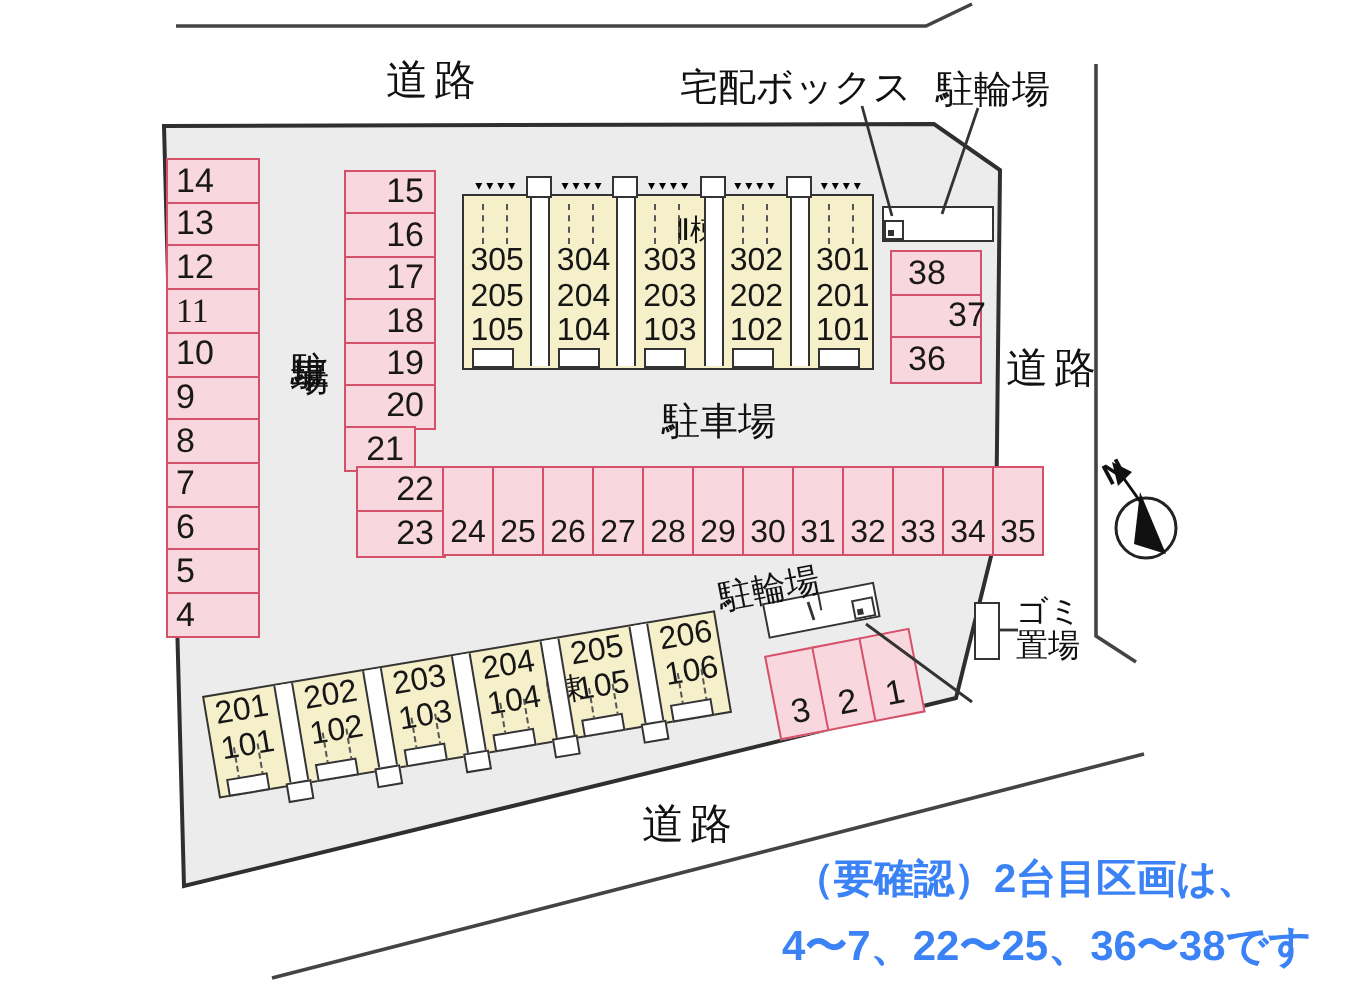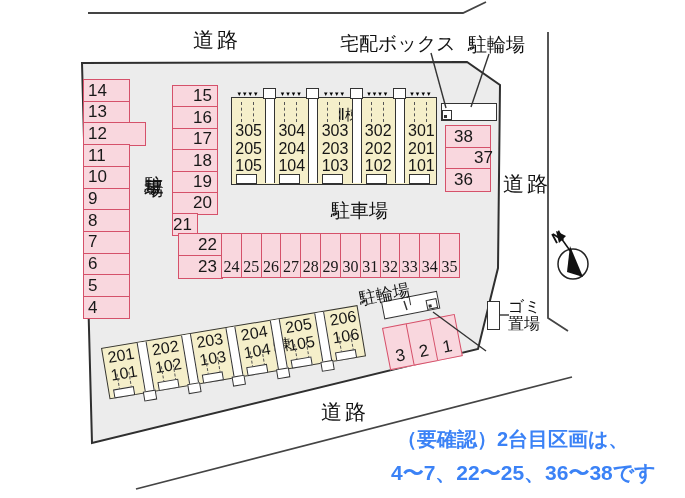--- a/index.html
+++ b/index.html
@@ -50,44 +50,44 @@
       <circle cx="573" cy="264" r="15" fill="#fff" stroke="#222" stroke-width="1.5"></circle>
       <polygon points="570,246 583,277 567,272" fill="#111"></polygon>
       <line x1="571" y1="252" x2="561" y2="238" stroke="#111" stroke-width="1.5"></line>
       <polygon points="556,231 566,236 559,243" fill="#111"></polygon>
     </g>
   </svg>
 
   <div id="cells" class="grp">
       <div class="cell padl" style="left: 83px; top: 79px; width: 47px; height: 23.2px;">14</div>
       <div class="cell padl" style="left: 83px; top: 100.7px; width: 47px; height: 23.2px;">13</div>
-      <div class="cell padl" style="left: 83px; top: 122.4px; width: 63px; height: 23.2px; text-align: center;">12</div>
-      <div class="cell padl" style="left: 83px; top: 144.1px; width: 47px; height: 23px;">11</div>
+      <div class="cell padl" style="left: 83px; top: 122.4px; width: 47px; height: 23.2px; text-align: center;">12</div>
+      <div class="cell padl" style="left: 83px; top: 144.1px; width: 47px; height: 23px; font-family: Liberation Serif, serif;">11</div>
       <div class="cell padl" style="left: 83px; top: 165.8px; width: 47px; height: 23.2px;">10</div>
       <div class="cell padl" style="left: 83px; top: 187.5px; width: 47px; height: 23.2px;">9</div>
       <div class="cell padl" style="left: 83px; top: 209.2px; width: 47px; height: 23.2px;">8</div>
       <div class="cell padl" style="left: 83px; top: 230.9px; width: 47px; height: 23.2px;">7</div>
       <div class="cell padl" style="left: 83px; top: 252.6px; width: 47px; height: 23.2px;">6</div>
       <div class="cell padl" style="left: 83px; top: 274.3px; width: 47px; height: 23.2px;">5</div>
       <div class="cell padl" style="left: 83px; top: 296px; width: 47px; height: 23.2px;">4</div>
       <div class="cell padr" style="left: 172px; top: 85px; width: 46px; height: 22.9px;">15</div>
       <div class="cell padr" style="left: 172px; top: 106.4px; width: 46px; height: 22.9px;">16</div>
       <div class="cell padr" style="left: 172px; top: 127.8px; width: 46px; height: 22.9px;">17</div>
       <div class="cell padr" style="left: 172px; top: 149.2px; width: 46px; height: 22.9px;">18</div>
       <div class="cell padr" style="left: 172px; top: 170.6px; width: 46px; height: 22.9px;">19</div>
       <div class="cell padr" style="left: 172px; top: 192px; width: 46px; height: 22.9px;">20</div>
-      <div class="cell padr" style="left: 172px; top: 213.4px; width: 26px; height: 22.9px; text-align: right;">21</div>
+      <div class="cell padr" style="left: 172px; top: 213.4px; width: 36px; height: 22.9px; text-align: right;">21</div>
       <div class="cell padr" style="left: 178px; top: 233px; width: 45px; height: 23.8px;">22</div>
       <div class="cell padr" style="left: 178px; top: 255.3px; width: 45px; height: 23.8px;">23</div>
       <div class="cell padl7" style="left: 445px; top: 125px; width: 46px; height: 23.2px; text-align: center;">38</div>
       <div class="cell padl7" style="left: 445px; top: 146.7px; width: 46px; height: 23.2px; padding-left: 28px;">37</div>
       <div class="cell padl7" style="left: 445px; top: 168.4px; width: 46px; height: 23.2px;">36</div>
     </div>
 
-  <div id="rowbottom" class="rowbox" style="left:221px;top:233px;width:239px;height:44.5px;font-family:Liberation Serif, serif;">
+  <div id="rowbottom" class="rowbox" style="left:221px;top:233px;width:301px;height:44.5px;">
       <div class="rcell" style="position: relative;">24</div>
       <div class="rcell" style="position: relative;">25</div>
       <div class="rcell" style="position: relative;">26</div>
       <div class="rcell" style="position: relative;">27</div>
       <div class="rcell" style="position: relative;">28</div>
       <div class="rcell" style="position: relative;">29</div>
       <div class="rcell" style="position: relative;">30</div>
       <div class="rcell" style="position: relative;">31</div>
       <div class="rcell" style="position: relative;">32</div>
       <div class="rcell" style="position: relative;">33</div>

